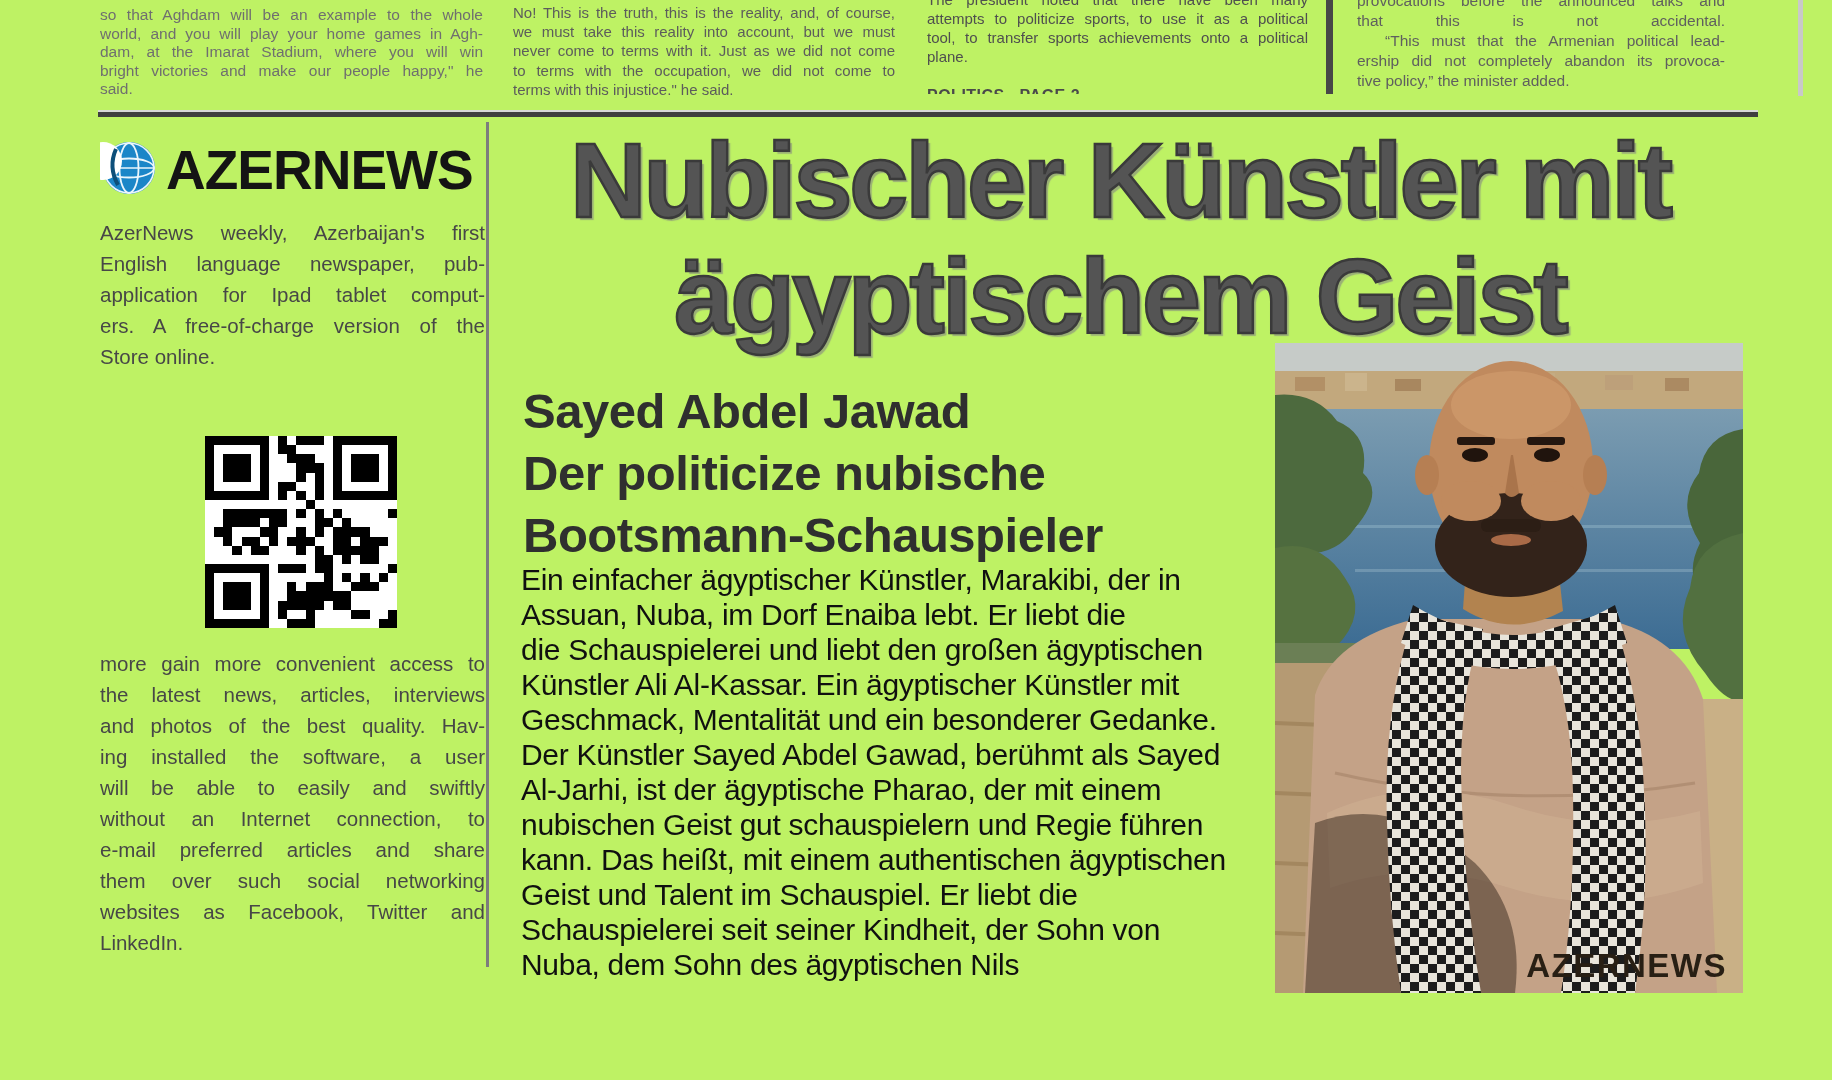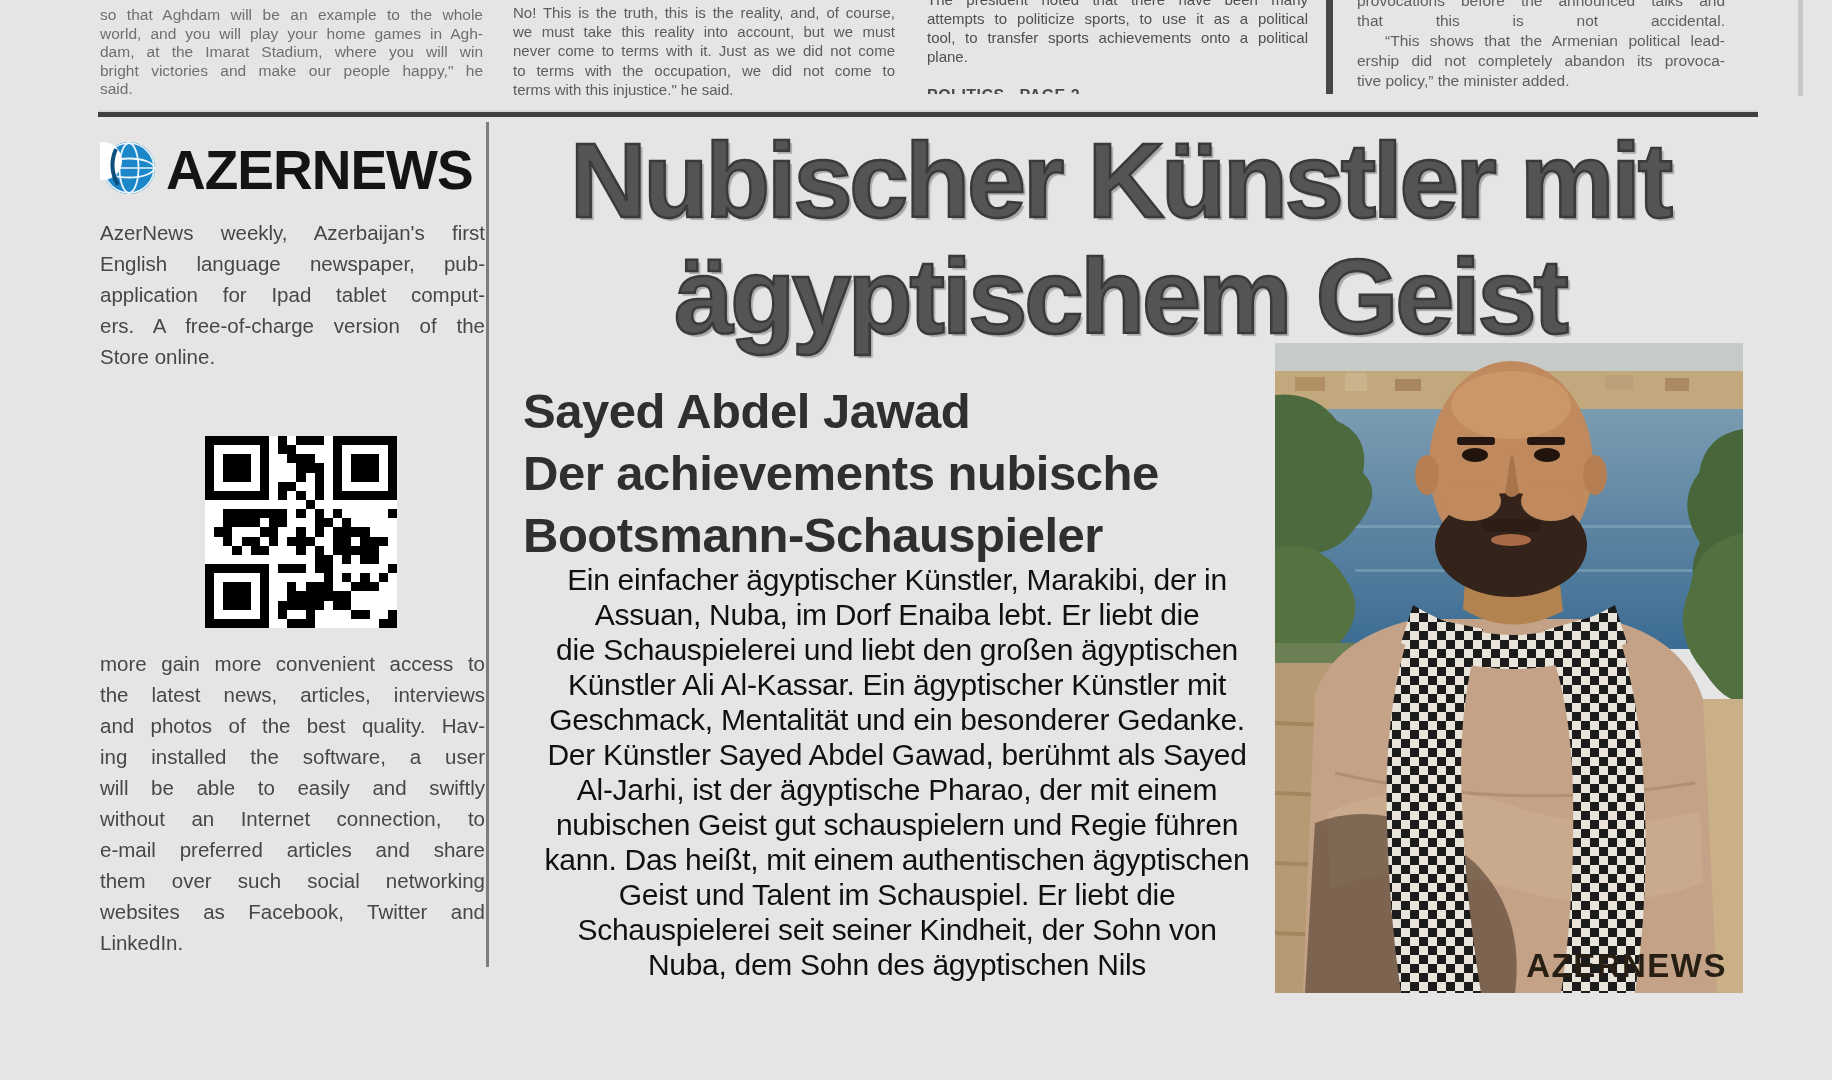--- a/index.html
+++ b/index.html
@@ -1,17 +1,17 @@
 <!DOCTYPE html>
 <html><head>
 <meta charset="utf-8">
 <style>
   html,body { margin:0; padding:0; background:#ffffff; }
   .page {
-    position:relative; width:1832px; height:1080px; background:#e5e5e5;
+    position:relative; width:1832px; height:1080px; background:#bef264;
     font-family:"Liberation Sans", sans-serif; overflow:hidden;
     color:#222;
   }
   .abs { position:absolute; }
 
   
   .tcol .line { text-align:justify; text-align-last:justify; white-space:nowrap; }
   .tcol .line:last-child { text-align-last:left; }
   .col1 { left:100px; top:6px;  width:383px; font-size:15.5px; line-height:18.6px; color:#6f6f6f; }
   .col2 { left:513px; top:3px;  width:382px; font-size:15px;   line-height:19.2px; color:#5c5c5c; }
@@ -38,21 +38,21 @@
 
   
   .headline {
     left:470px; top:122px; width:1300px; text-align:center;
     font-size:106px; line-height:116px; font-weight:bold; letter-spacing:-3px;
     color:#545454; -webkit-text-stroke:2.5px #3a3a3a;
     text-shadow:3px 3px 1px rgba(130,130,130,.6);
     white-space:nowrap;
   }
   .subhead { left:523px; top:380px; font-size:49px; line-height:62px; font-weight:bold; color:#2f2f2f; letter-spacing:-.5px; }
-  .bodytext { left:521px; top:562px; width:752px; text-align:center; font-size:30px; line-height:35px; color:#101010; letter-spacing:-.3px; }
+  .bodytext { left:521px; top:562px; width:752px; text-align:left; font-size:30px; line-height:35px; color:#101010; letter-spacing:-.3px; }
   .photo { left:1275px; top:343px; width:468px; height:650px; }
 </style>
 </head>
 <body>
 
 <div class="page">
 
   <div class="abs tcol col1">
       <div class="line">so that Aghdam will be an example to the whole</div>
       <div class="line">world, and you will play your home games in Agh-</div>
@@ -81,21 +81,21 @@
     </div>
   </div>
 
   <div class="abs bar34"></div>
 
   <div class="abs tcol col4">
     <div class="clip">
       <div class="line">provocations before the announced talks and</div>
       <div>
           <div class="line">that this is not accidental.</div>
-          <div class="line">“This shows that the Armenian political lead-</div>
+          <div class="line">“This must that the Armenian political lead-</div>
           <div class="line">ership did not completely abandon its provoca-</div>
           <div class="line">tive policy,” the minister added.</div>
         </div>
     </div>
   </div>
 
   <div class="abs edgebar"></div>
 
   <div class="abs mainrule"></div>
 
@@ -271,21 +271,21 @@
 
   <div class="abs sdivider"></div>
 
   <div class="abs headline">
     <div>Nubischer Künstler mit</div>
     <div>ägyptischem Geist</div>
   </div>
 
   <div class="abs subhead">
     <div>Sayed Abdel Jawad</div>
-    <div>Der achievements nubische</div>
+    <div>Der politicize nubische</div>
     <div>Bootsmann-Schauspieler</div>
   </div>
 
   <div class="abs bodytext">
       <div class="line">Ein einfacher ägyptischer Künstler, Marakibi, der in</div>
       <div class="line">Assuan, Nuba, im Dorf Enaiba lebt. Er liebt die</div>
       <div class="line">die Schauspielerei und liebt den großen ägyptischen</div>
       <div class="line">Künstler Ali Al-Kassar. Ein ägyptischer Künstler mit</div>
       <div class="line">Geschmack, Mentalität und ein besonderer Gedanke.</div>
       <div class="line">Der Künstler Sayed Abdel Gawad, berühmt als Sayed</div>

